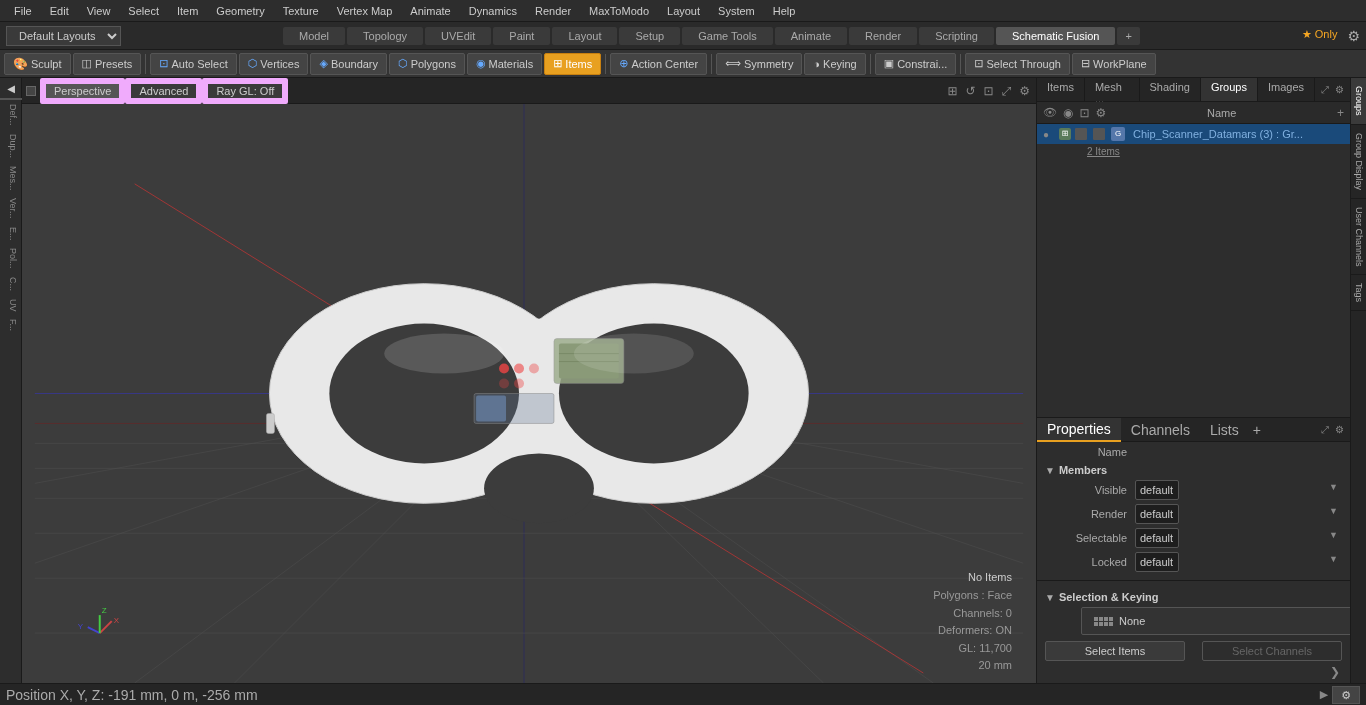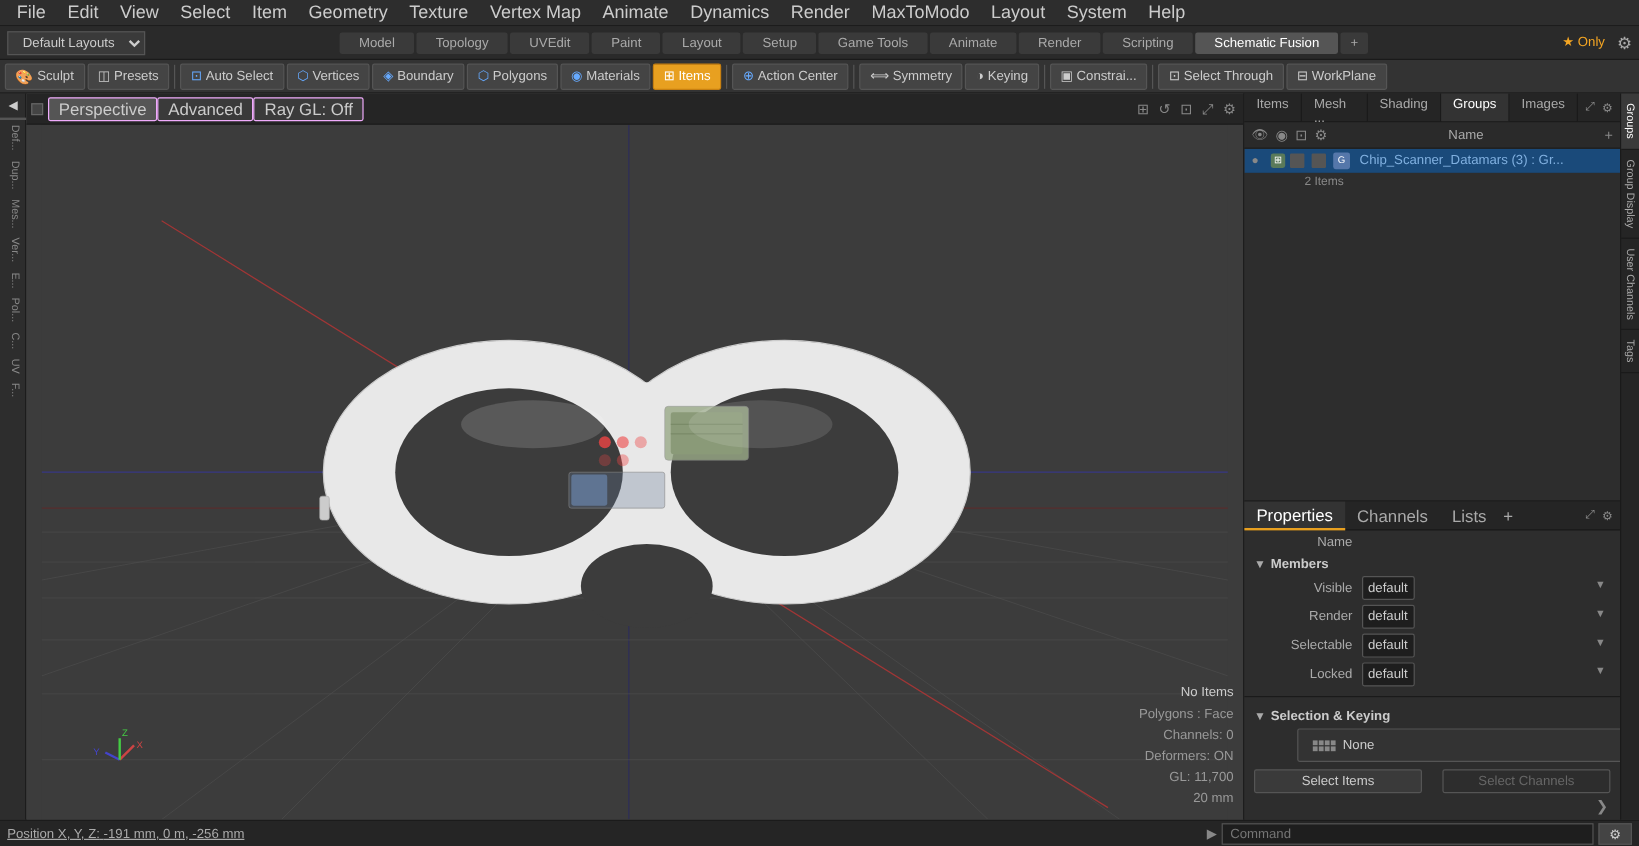--- a/index.html
+++ b/index.html
@@ -1,20 +1,20 @@
 <!DOCTYPE html>
 <html><head>
   <meta charset="utf-8">
   <style>
     * { margin: 0; padding: 0; box-sizing: border-box; }
     body { width: 1366px; height: 705px; background: #3a3a3a; font-family: Arial, sans-serif; font-size: 11px; color: #ccc; overflow: hidden; }
 
     
     #menu-bar { height: 22px; background: #2d2d2d; display: flex; align-items: center; padding: 0 6px; gap: 2px; border-bottom: 1px solid #1a1a1a; }
-    .menu-item { padding: 2px 8px; cursor: pointer; color: #ccc; font-size: 15px; }
+    .menu-item { padding: 2px 8px; cursor: pointer; color: #ccc; font-size: 11px; }
 
     
     #layout-bar { height: 28px; background: #2a2a2a; display: flex; align-items: center; border-bottom: 1px solid #1a1a1a; }
     #layout-selector { background: #3a3a3a; color: #ccc; border: 1px solid #555; padding: 2px 8px; margin-left: 6px; font-size: 11px; cursor: pointer; height: 20px; }
     #layout-tabs { display: flex; flex: 1; justify-content: center; gap: 2px; }
     .layout-tab { padding: 3px 16px; background: #3a3a3a; color: #aaa; cursor: pointer; font-size: 11px; border-radius: 2px; }
     .layout-tab.active { background: #555; color: #fff; }
     #layout-extra { display: flex; gap: 4px; margin-right: 6px; }
     #star-btn { color: #f5a623; font-size: 12px; text-align: right; }
 
@@ -27,25 +27,25 @@
     
     #main-content { display: flex; height: calc(705px - 22px - 28px - 28px - 28px - 22px); }
 
     
     #left-sidebar { width: 22px; background: #2d2d2d; display: flex; flex-direction: column; border-right: 1px solid #1a1a1a; }
     .left-tool { width: 22px; height: 22px; display: flex; align-items: center; justify-content: center; cursor: pointer; color: #aaa; font-size: 9px; border-bottom: 1px solid #222; }
     .left-tool-label { writing-mode: vertical-rl; font-size: 9px; color: #888; padding: 4px 3px; cursor: pointer; }
 
     
     #viewport { flex: 1; background: #3c3c3c; position: relative; overflow: hidden; }
-    .vp-btn { padding: 1px 8px; background: #3a3a3a; border: 1px solid #f0abfc; color: #ccc; font-size: 14px; cursor: pointer; border-radius: 2px; }
+    .vp-btn { padding: 1px 8px; background: #3a3a3a; border: 6px solid #f0abfc; color: #ccc; font-size: 11px; cursor: pointer; border-radius: 2px; }
     .vp-btn.active { background: #555; }
     #viewport-canvas { width: 100%; height: calc(100% - 26px); background: #3c3c3c; position: relative; overflow: hidden; }
     #viewport-canvas svg { position: absolute; top: 0; left: 0; width: 100%; height: 100%; }
-    #status-overlay { position: absolute; bottom: 8px; right: 8px; text-align: right; color: #999; font-size: 11px; line-height: 1.6; }
+    #status-overlay { position: absolute; bottom: 8px; right: 24px; text-align: right; color: #999; font-size: 11px; line-height: 1.6; }
     #status-overlay .no-items { color: #ccc; }
 
     
     #right-panel { width: 330px; background: #2d2d2d; border-left: 1px solid #1a1a1a; display: flex; flex-direction: column; }
     #right-tabs { height: 24px; display: flex; background: #252525; border-bottom: 1px solid #1a1a1a; }
     .right-tab { padding: 3px 10px; font-size: 11px; color: #aaa; cursor: pointer; border-right: 1px solid #1a1a1a; }
     .right-tab.active { background: #333; color: #fff; }
     #right-toolbar { height: 24px; background: #2d2d2d; display: flex; align-items: center; padding: 0 4px; border-bottom: 1px solid #1a1a1a; }
     #new-group-btn { padding: 2px 10px; background: #444; border: 1px solid #555; color: #ccc; font-size: 11px; cursor: pointer; border-radius: 2px; }
     #item-list { flex: 1; overflow-y: auto; background: #2d2d2d; }
@@ -73,21 +73,21 @@
     .sel-dots { display: grid; grid-template-columns: repeat(4, 4px); gap: 1px; }
     .sel-dot { width: 4px; height: 4px; background: #888; border-radius: 0; }
     .sel-action-btns { display: flex; gap: 17px; margin-top: 6px; }
     .sel-action-btn { flex: 1; background: #3a3a3a; border: 1px solid #555; color: #ccc; font-size: 11px; padding: 3px 0; cursor: pointer; border-radius: 2px; text-align: center; }
     .sel-action-btn.disabled { background: #2d2d2d; color: #666; cursor: default; }
     .vert-tab { writing-mode: vertical-rl; text-orientation: mixed; font-size: 10px; color: #aaa; padding: 8px 2px; cursor: pointer; border-bottom: 1px solid #1a1a1a; white-space: nowrap; }
     .vert-tab.active { color: #fff; background: #3a3a3a; }
 
     
     #bottom-bar { height: 22px; background: #252525; display: flex; align-items: center; border-top: 1px solid #1a1a1a; padding: 0 6px; }
-    #position-display { color: #aaa; font-size: 11px; text-decoration: underline; }
+    #position-display { color: #aaa; font-size: 14px; }
     #command-bar { flex: 1; display: flex; align-items: center; justify-content: flex-end; gap: 4px; }
     #command-input { background: #1e1e1e; border: 1px solid #555; color: #ccc; font-size: 11px; padding: 2px 6px; width: 310px; height: 18px; }
     #command-go-btn { background: #444; border: 1px solid #555; color: #ccc; font-size: 11px; padding: 2px 8px; cursor: pointer; height: 18px; }
 
     
     #vp-tabs-area { height: 26px; display: flex; align-items: center; background: #252525; border-bottom: 1px solid #1a1a1a; padding: 0 4px; }
     .vp-check { display: flex; align-items: center; gap: 3px; cursor: pointer; margin-right: 4px; }
     .vp-check-box { width: 10px; height: 10px; border: 1px solid #666; background: #444; }
 
     
@@ -363,21 +363,21 @@
 
       <div id="item-list" style="flex:1; overflow-y:auto; background:#2d2d2d; min-height:100px;">
         <div class="item-row selected">
           <span style="font-size:10px; color:#888; width:12px;">●</span>
           <span style="width:12px; height:12px; background:#5a7a5a; display:inline-block; border-radius:2px; font-size:8px; line-height:12px; text-align:center; color:#fff;">⊞</span>
           <span style="width:12px; height:12px; background:#555; display:inline-block; border-radius:1px; margin-right:2px;"></span>
           <span style="width:12px; height:12px; background:#555; display:inline-block; border-radius:1px; margin-right:2px;"></span>
           <span style="width:14px; height:14px; background:#5577aa; display:inline-block; border-radius:2px; font-size:8px; line-height:14px; text-align:center; color:#fff; margin-right:4px;">G</span>
           <span style="color:#80b0e0; font-size:11px; flex:1;">Chip_Scanner_Datamars (3) : Gr...</span>
         </div>
-        <div style="padding:2px 6px 2px 50px; color:#888; font-size:10px;">2 Items</div>
+        <div style="padding:2px 6px 2px 50px; color:#888; font-size:10px;text-decoration:underline;">2 Items</div>
       </div>
 
       <div id="props-panel" style="border-top:1px solid #1a1a1a; background:#2d2d2d;">
 
         <div id="props-tabs" style="height:24px; display:flex; background:#252525; border-bottom:1px solid #1a1a1a; align-items:center;">
           <div class="props-tab active" style="padding:3px 10px; background:#333; color:#fff; border-bottom:2px solid #e8a020;">Properties</div>
           <div class="props-tab" style="padding:3px 10px;">Channels</div>
           <div class="props-tab" style="padding:3px 10px;">Lists</div>
           <span class="props-add-btn" style="margin-left:4px; color:#aaa; cursor:pointer; font-size:14px;">+</span>
           <div style="margin-left:auto; display:flex; align-items:center; padding:0 4px; gap:2px;">
@@ -468,16 +468,15 @@
   </div>
 </div>
 
 <div id="bottom-bar">
   <span id="position-display">
     <span>Position X, Y, Z:</span>
     <span>-191 mm, 0 m, -256 mm</span>
   </span>
   <div id="command-bar">
     <span style="color:#888;">▶</span>
-    <input id="command-input" type="text" placeholder="Command" style="">
     <button id="command-go-btn">⚙</button>
   </div>
 </div>
 
 </body></html>

